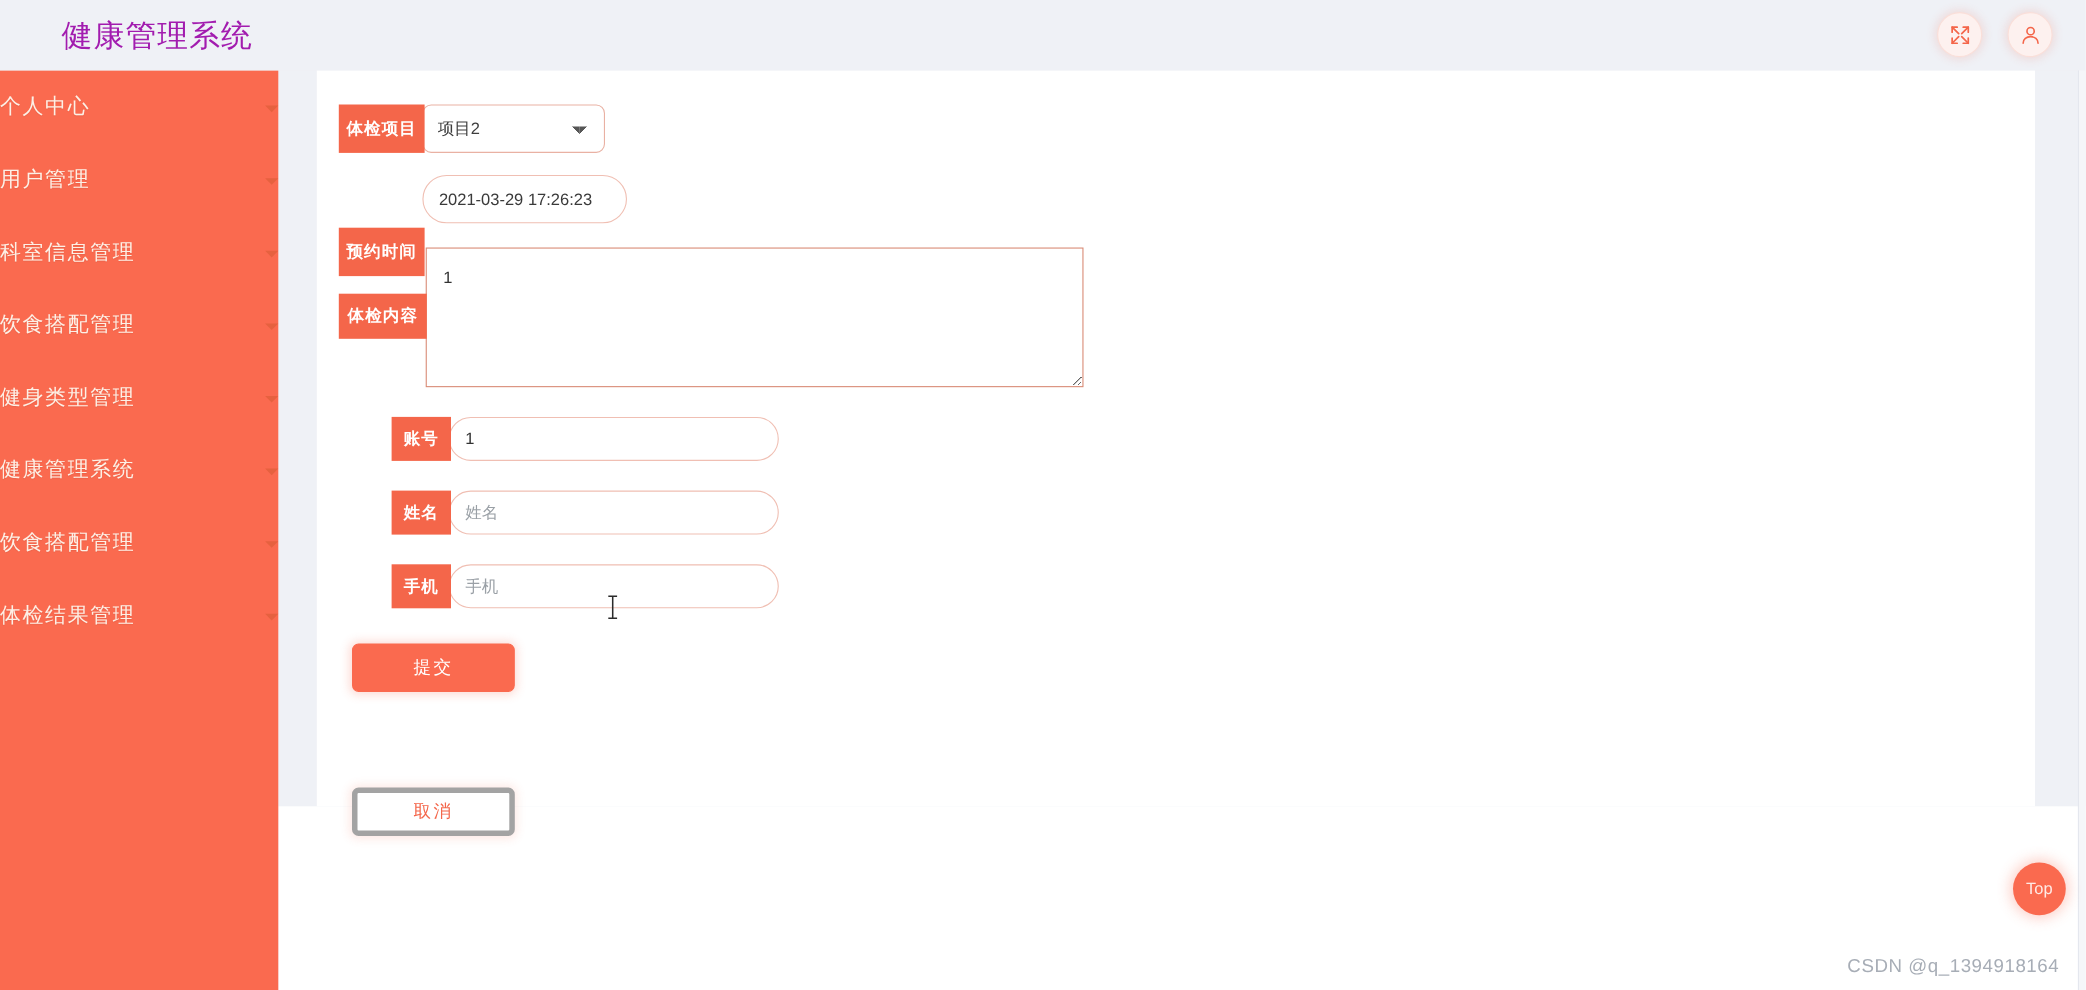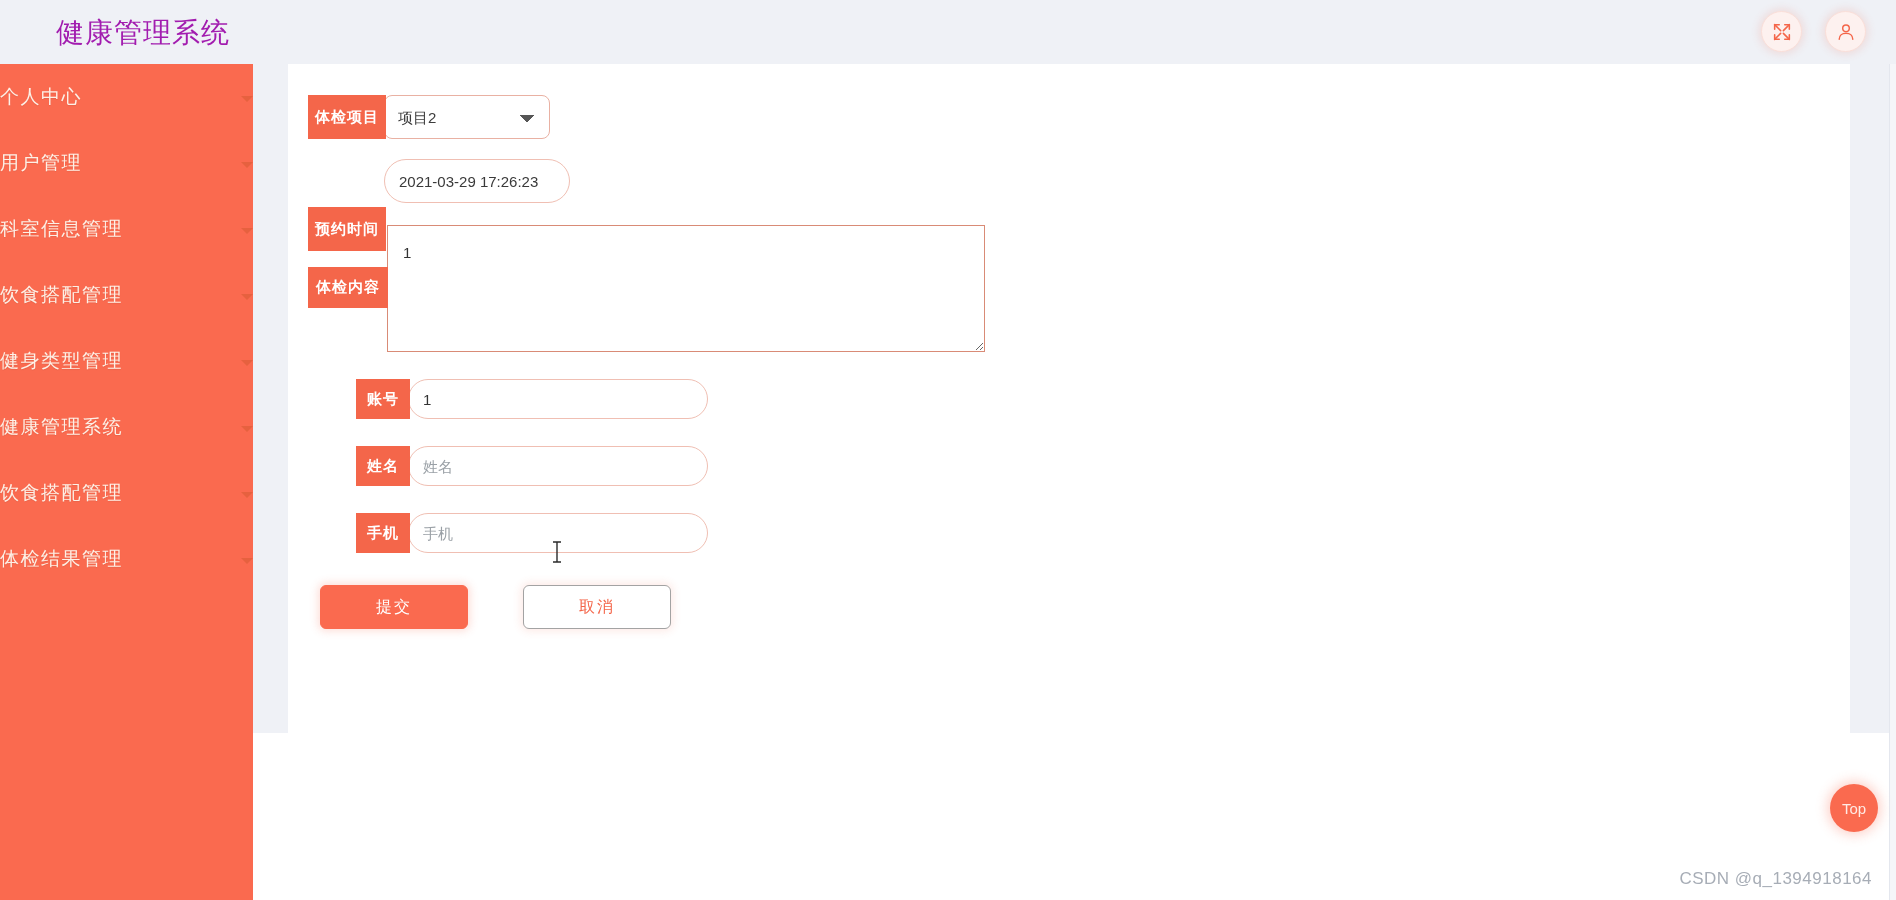--- a/index.html
+++ b/index.html
@@ -219,23 +219,24 @@
     color: #333333;
     padding: 0 14px;
     outline: none;
     margin-left: -2px;
   }
   .text-input::placeholder { color: #9aa0a6; }
 
   
   #button-row {
     display: flex;
-    gap: 55px;
+    gap: 87px;
     margin-top: 27px;
     margin-left: 12px;
+    flex-direction: column;
   }
   .form-btn {
     width: 148px;
     height: 44px;
     border-radius: 6px;
     font-family: "Liberation Sans", sans-serif;
     font-size: 16px;
     letter-spacing: 2px;
     cursor: pointer;
     display: flex;
@@ -244,21 +245,21 @@
   }
   #submit-button {
     background: #fa6a4f;
     color: #ffffff;
     border: 1px solid #fa6a4f;
     box-shadow: 0 0 9px 2px rgba(244,102,74,0.22);
   }
   #cancel-button {
     background: #ffffff;
     color: #f4664a;
-    border: 1px solid #a3a3a3;
+    border: 5px solid #a3a3a3;
     box-shadow: 0 0 9px 2px rgba(244,102,74,0.14);
   }
 
   
   #top-button {
     position: absolute;
     right: 18px;
     bottom: 68px;
     width: 48px;
     height: 48px;

